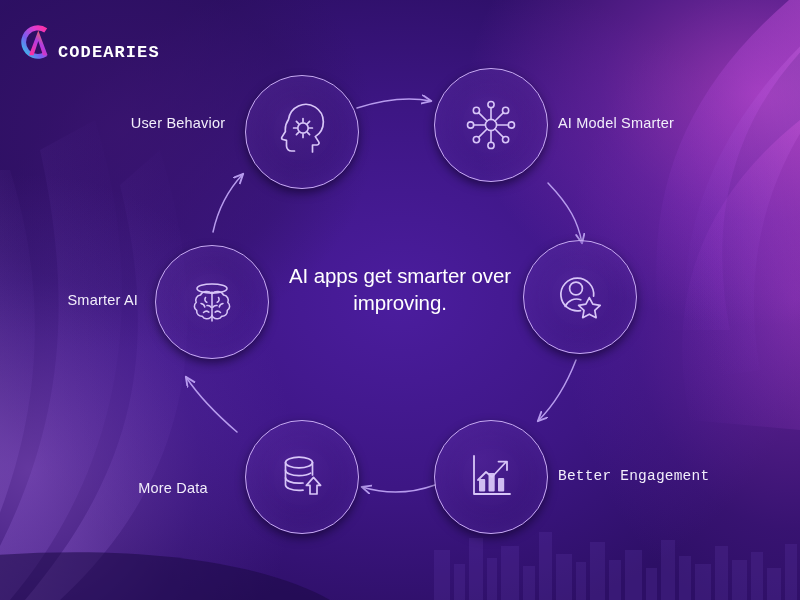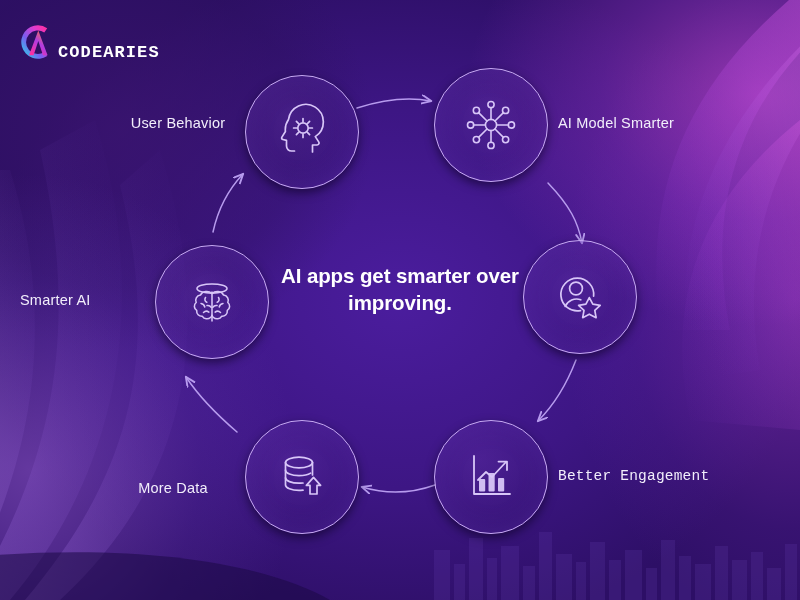--- a/index.html
+++ b/index.html
@@ -26,21 +26,21 @@
   .node{
     position:absolute;border-radius:50%;
     border:1.6px solid #c6a9f2;
     box-shadow:0 4px 10px rgba(10,0,30,.55), inset 0 0 26px rgba(120,70,200,.22);
     background:radial-gradient(circle at 40% 35%, rgba(96,48,166,.38), rgba(60,24,122,.20) 70%, rgba(50,18,105,.06));
     display:flex;align-items:center;justify-content:center;
   }
   .node svg{display:block;}
   .center-text{
     position:absolute;left:253px;top:262px;width:294px;
-    text-align:center;color:#ffffff;font-weight:bold;
+    text-align:center;color:#ffffff;font-weight:normal;
     font-size:20.5px;line-height:27px;letter-spacing:-.1px;
   }
   .logo{position:absolute;left:18px;top:22px;display:flex;align-items:flex-end;font-family:Liberation Mono, monospace;}
   .logo-text{color:#ffffff;font-size:17px;font-weight:bold;letter-spacing:1.1px;}
   .skyline{position:absolute;left:430px;top:520px;width:370px;height:80px;opacity:.20;}
 </style>
 </head>
 <body>
 
 <div id="stage">
@@ -208,20 +208,20 @@
       <path d="M31 22.5 c-3.5 -3.2 -9.6 -2.6 -11.6 1.6 c-3.9 .6 -5.6 4.3 -4.2 7.4 c-2.6 2.1 -2.4 6.2 .5 7.9
                c-.4 3.4 2.3 6.2 5.7 5.9 c1.7 2.8 5.7 3.4 8.1 1.2 c.6 -.5 1.2 -1.3 1.5 -2.1"></path>
       <path d="M31 22.5 c3.5 -3.2 9.6 -2.6 11.6 1.6 c3.9 .6 5.6 4.3 4.2 7.4 c2.6 2.1 2.4 6.2 -.5 7.9
                c.4 3.4 -2.3 6.2 -5.7 5.9 c-1.7 2.8 -5.7 3.4 -8.1 1.2 c-.6 -.5 -1.2 -1.3 -1.5 -2.1"></path>
       <path d="M24.5 26.5 c-1.2 1.7 -.6 4 1.3 4.8 M20 32.5 c1.8 .3 3.4 1.7 3.8 3.5
                M22.5 41.5 c1.4 -1.4 3.8 -1.6 5.4 -.4 M26 34.5 c1.6 -.3 3.3 .4 4.2 1.8"></path>
       <path d="M37.5 26.5 c1.2 1.7 .6 4 -1.3 4.8 M42 32.5 c-1.8 .3 -3.4 1.7 -3.8 3.5
                M39.5 41.5 c-1.4 -1.4 -3.8 -1.6 -5.4 -.4 M36 34.5 c-1.6 -.3 -3.3 .4 -4.2 1.8"></path>
     </svg>
   </div>
-  <div class="label" style="left:20px;top:291px;width:118px;">Smarter AI</div>
+  <div class="label" style="left:20px;top:291px;text-align:right;width:118px;">Smarter AI</div>
 
   <div class="center-text">
     <div>AI apps get smarter over</div>
     <div>improving.</div>
   </div>
 
 </div>
 
 </body></html>

